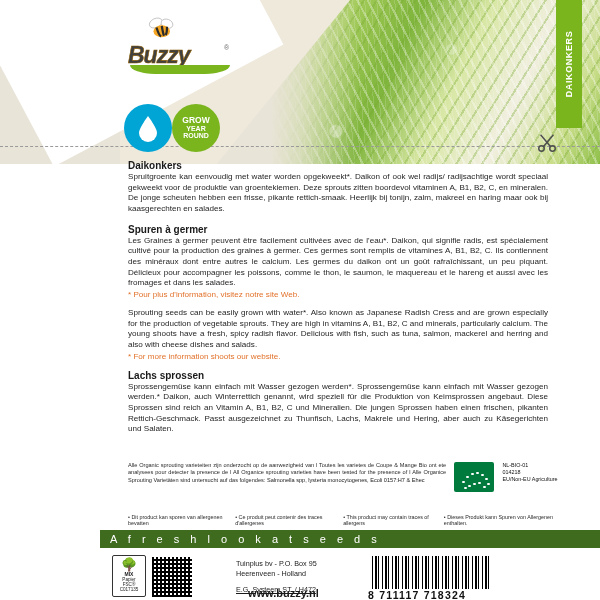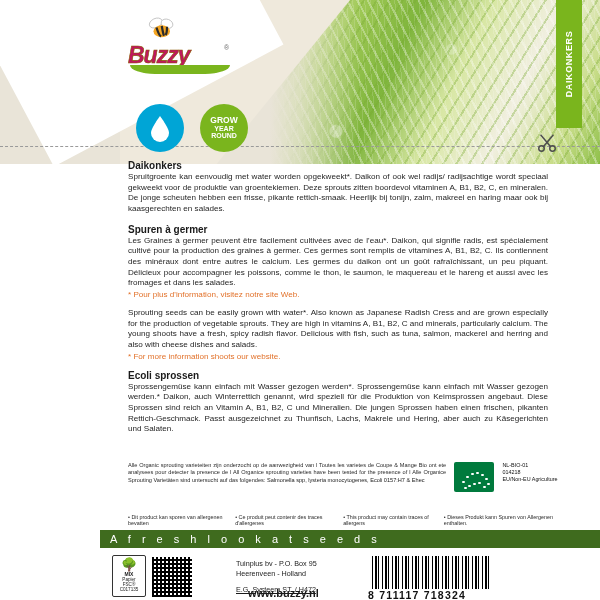--- a/index.html
+++ b/index.html
@@ -77,35 +77,35 @@
   
   .logo {
     position:absolute; left:128px; top:18px; width:110px; height:60px;
   }
   .logo .bee {
     position:absolute; left:18px; top:-2px; width:30px; height:26px;
   }
   .logo .word {
     position:absolute; left:0; top:24px;
     font-size:23px; font-weight:bold; font-style:italic;
-    color:#be185d;
+    color:#404040;
     letter-spacing:-1px;
     -webkit-text-stroke:0.6px #8a5a00;
   }
   .logo .tm {
     position:absolute; left:96px; top:26px; font-size:7px; color:#6b6b6b;
   }
   .logo .swoosh {
     position:absolute; left:2px; top:47px; width:100px; height:9px;
     background:#7ab51d;
     border-radius:0 0 50px 50px / 0 0 18px 18px;
   }
 
   
-  .badges { position:absolute; left:136px; top:104px; display:flex; gap:16px; }
+  .badges { position:absolute; left:124px; top:104px; display:flex; gap:0; }
   .badge-circle {
     width:48px; height:48px; border-radius:50%;
     display:flex; align-items:center; justify-content:center;
     flex-direction:column;
   }
   .badge-water { background:#00a5d6; }
   .badge-grow { background:#7ab51d; color:#fff; text-align:center; line-height:1.05; }
   .badge-grow .l1 { font-size:8.5px; font-weight:bold; }
   .badge-grow .l2 { font-size:7px; font-weight:bold; }
   .badge-grow .l3 { font-size:7px; font-weight:bold; }
@@ -257,21 +257,21 @@
     <div class="lang-body">Les Graines à germer peuvent être facilement cultivées avec de l'eau*. Daikon, qui signifie radis, est spécialement cultivé pour la production des graines à germer. Ces germes sont remplis de vitamines A, B1, B2, C. Ils contiennent des minéraux dont entre autres le calcium. Les germes du daikon ont un goût rafraîchissant, un peu piquant. Délicieux pour accompagner les poissons, comme le thon, le saumon, le maquereau et le hareng et aussi avec les fromages et dans les salades.</div>
     <div class="lang-web">* Pour plus d'information, visitez notre site Web.</div>
   </div>
 
   <div class="lang-block">
     <div class="lang-body">Sprouting seeds can be easily grown with water*. Also known as Japanese Radish Cress and are grown especially for the production of vegetable sprouts. They are high in vitamins A, B1, B2, C and minerals, particularly calcium. The young shoots have a fresh, spicy radish flavor. Delicious with fish, such as tuna, salmon, mackerel and herring and also with cheese dishes and salads.</div>
     <div class="lang-web">* For more information shoots our website.</div>
   </div>
 
   <div class="lang-block">
-    <div class="lang-title">Ecoli sprossen</div>
+    <div class="lang-title">Lachs sprossen</div>
     <div class="lang-body">Sprossengemüse kann einfach mit Wasser gezogen werden*. Sprossengemüse kann einfach mit Wasser gezogen werden.* Daikon, auch Winterrettich genannt, wird speziell für die Produktion von Keimsprossen angebaut. Diese Sprossen sind reich an Vitamin A, B1, B2, C und Mineralien. Die jungen Sprossen haben einen frischen, pikanten Rettich-Geschmack. Passt ausgezeichnet zu Thunfisch, Lachs, Makrele und Hering, aber auch zu Käsegerichten und Salaten.</div>
   </div>
 
 </div>
 
 <div class="organic-row">
   <div class="disclaimer">
     <span>Alle Organic sprouting varieteiten zijn onderzocht op de aanwezigheid van l Toutes les varietes de Coupe &amp; Mange Bio ont ete analysees pour detecter la presence de l All Organice sprouting varieties have been tested for the presence of l Alle Organice Sprouting Varietäten sind untersucht auf das folgendes:</span>
     <span class="hl">Salmonella spp, lysteria monocytogenes, Ecoli 0157:H7 &amp; Ehec</span>
   </div>

